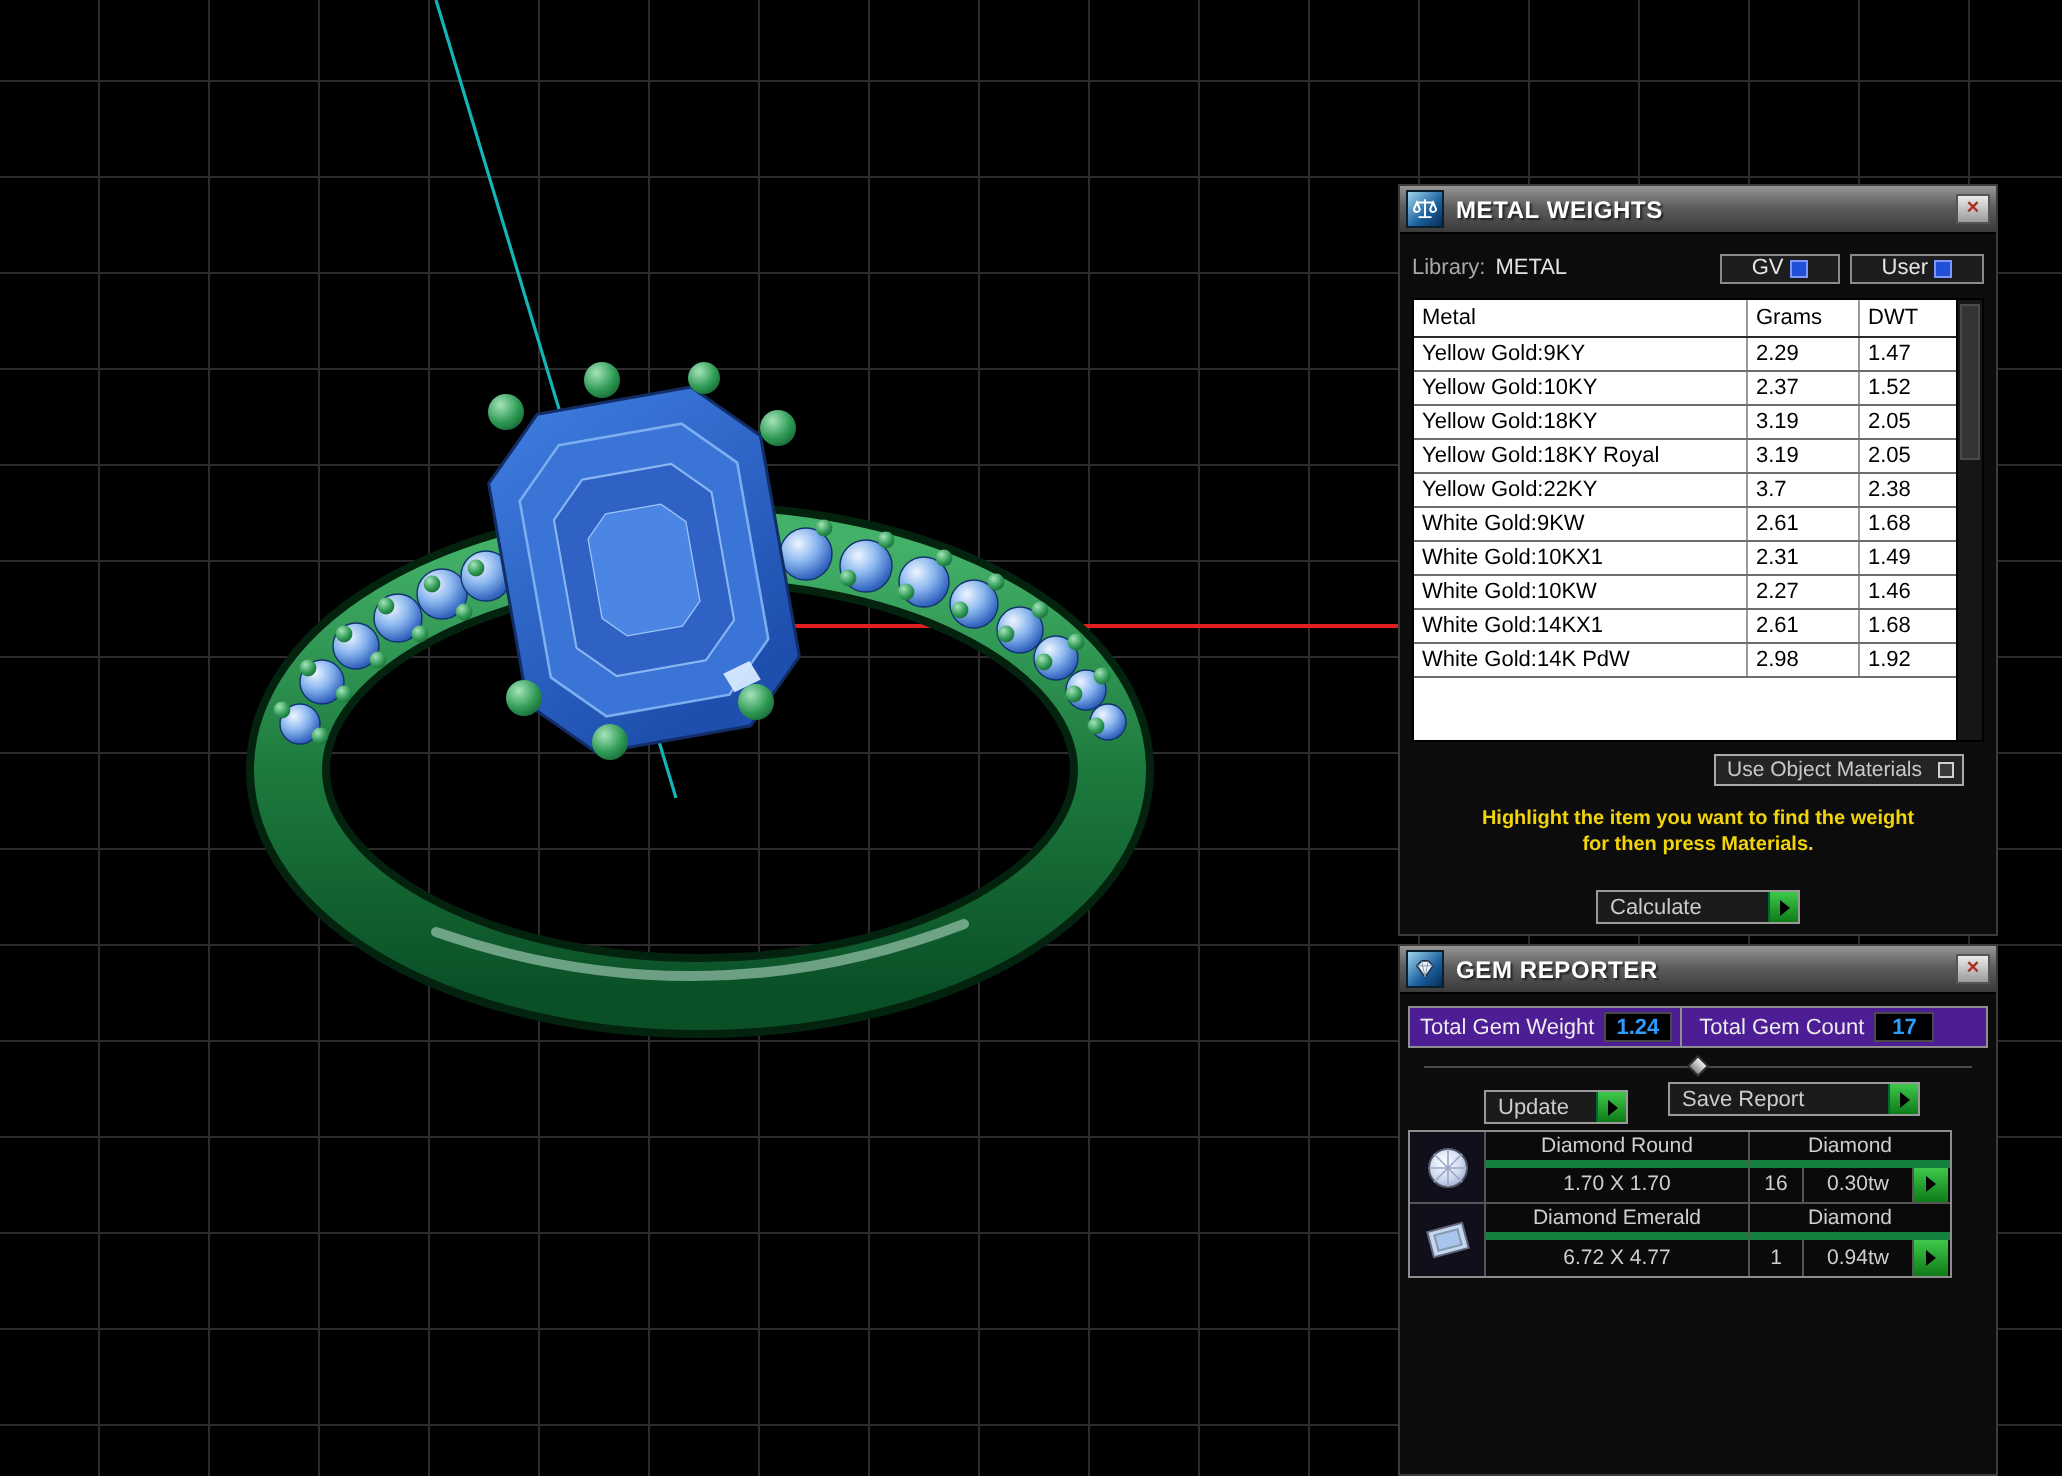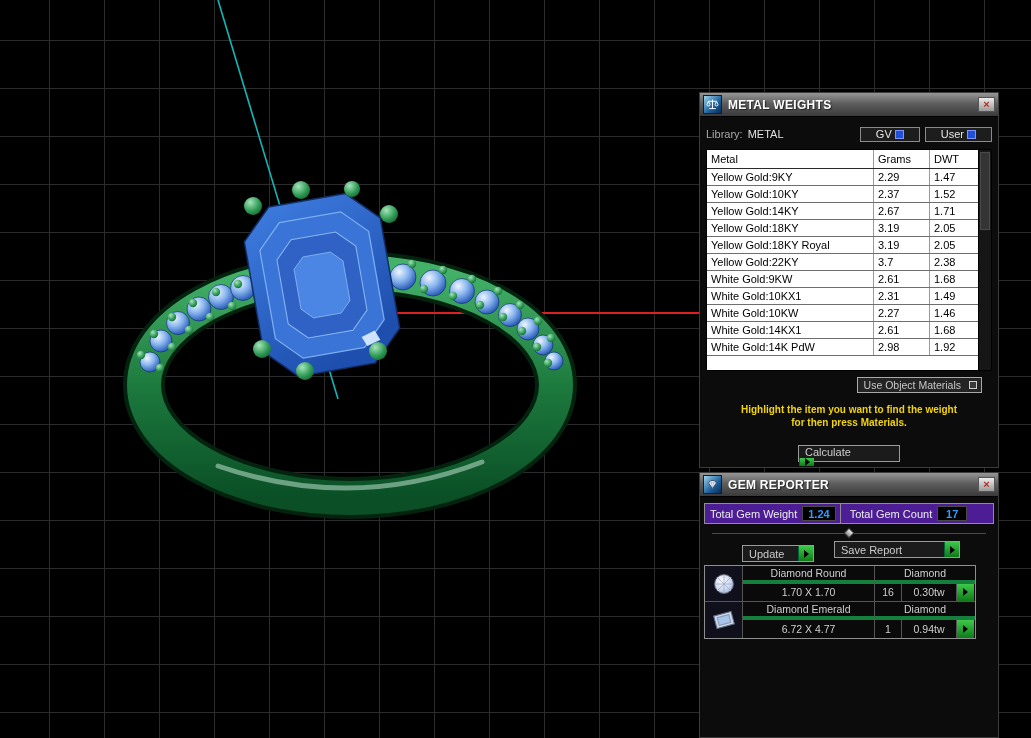--- a/index.html
+++ b/index.html
@@ -51,21 +51,21 @@
     background:#242424; border:1px solid #aaa; color:#c8c8c8; font-size:10.5px; padding:0 4px 0 6px; }
   .uomsq { width:8px; height:8px; border:1px solid #cfcfcf; background:#3a3a3a; }
 
   .instr { position:absolute; left:4px; right:4px; top:310px; text-align:center; color:#f2d40a; font-weight:bold;
     font-size:10px; line-height:1.3; }
 
   .actionbtn { display:flex; align-items:stretch; background:#1b1b1b; border:1px solid #9a9a9a; height:17px; }
   .actionbtn .lbl { flex:1; color:#cccccc; font-size:11px; display:flex; align-items:center; padding:0 6px; white-space:nowrap; }
   .greensq { width:15px; background:linear-gradient(#3ec94a,#0f7a18); border-left:1px solid #063; display:flex; align-items:center; justify-content:center; }
   .tri { width:0; height:0; border-left:5px solid #000; border-top:4px solid transparent; border-bottom:4px solid transparent; }
-  .calcbtn { position:absolute; left:98px; top:352px; width:102px;flex-direction:column; }
+  .calcbtn { position:absolute; left:98px; top:352px; width:102px; }
 
   
   .statsrow { position:absolute; left:4px; right:4px; top:30px; height:21px; border:1px solid #8e8e8e;
     display:flex; align-items:center; background:#4c1d95; }
   .stat-label { color:#ececec; font-size:11px; padding:0 5px; white-space:nowrap; }
   .valbox { background:#000; border:1px solid #4a4a4a; color:#2f9bff; font-size:11px; font-weight:bold;
     padding:0 5px; min-width:30px; text-align:center; height:15px; line-height:14px; }
   .statdiv { width:1px; align-self:stretch; background:#8e8e8e; margin:0 4px; }
 
   .slider { position:absolute; left:12px; right:12px; top:56px; height:10px; }
@@ -231,25 +231,20 @@
           <span class="c-metal">Yellow Gold:9KY</span>
           <span class="c-grams">2.29</span>
           <span class="c-dwt">1.47</span>
         </div>
         <div class="trow">
           <span class="c-metal">Yellow Gold:10KY</span>
           <span class="c-grams">2.37</span>
           <span class="c-dwt">1.52</span>
         </div>
         <div class="trow">
-          <span class="c-metal">Yellow Gold:14KY</span>
-          <span class="c-grams">2.67</span>
-          <span class="c-dwt">1.71</span>
-        </div>
-        <div class="trow">
           <span class="c-metal">Yellow Gold:18KY</span>
           <span class="c-grams">3.19</span>
           <span class="c-dwt">2.05</span>
         </div>
         <div class="trow">
           <span class="c-metal">Yellow Gold:18KY Royal</span>
           <span class="c-grams">3.19</span>
           <span class="c-dwt">2.05</span>
         </div>
         <div class="trow">

